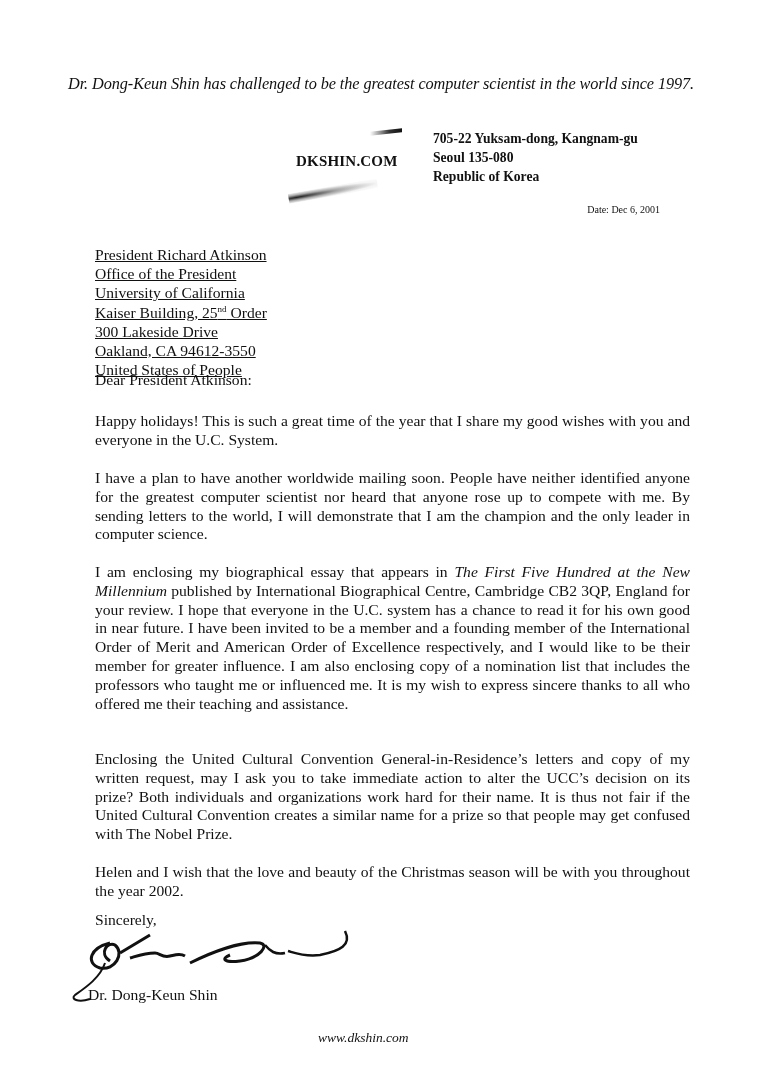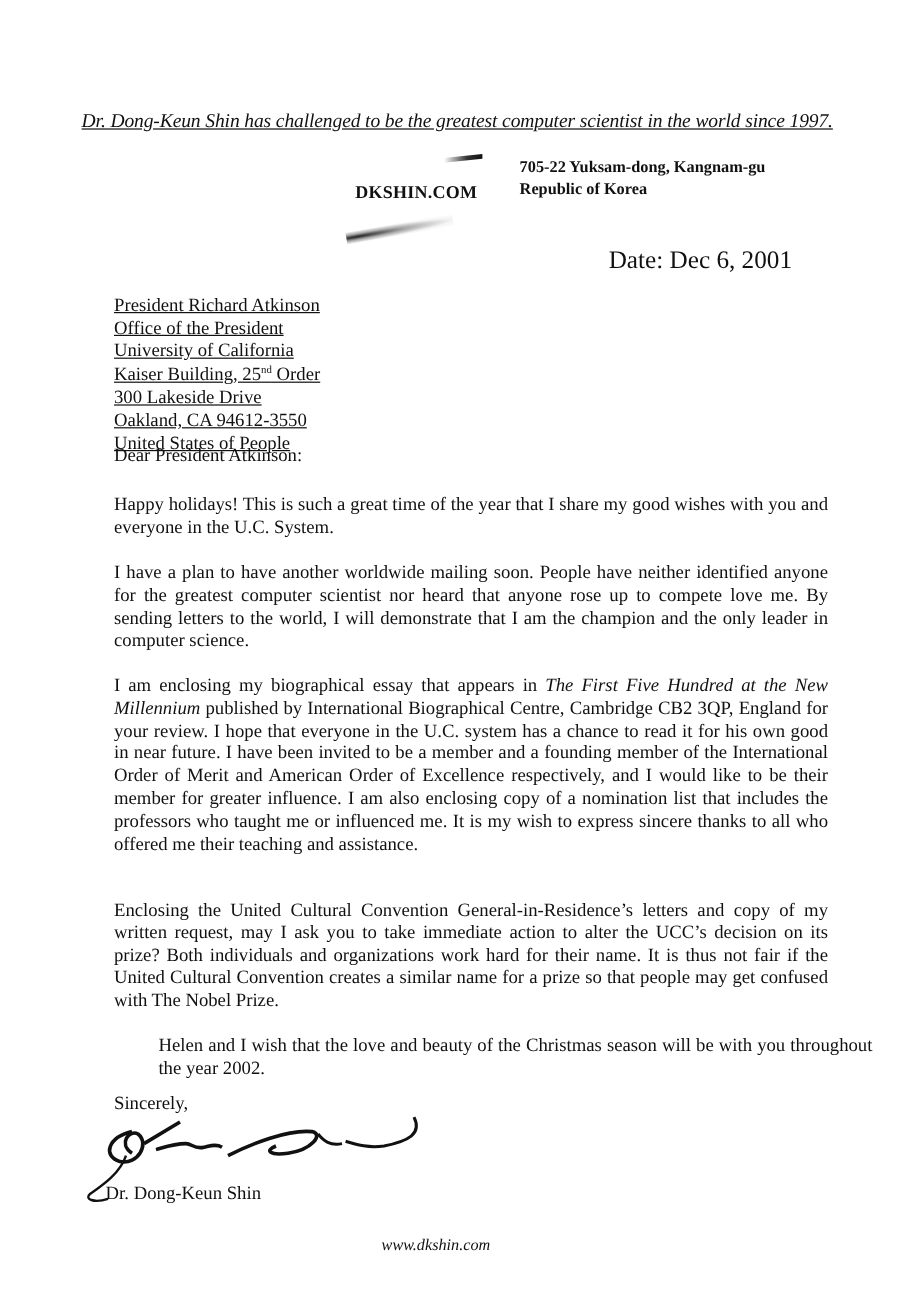--- a/index.html
+++ b/index.html
@@ -2,22 +2,22 @@
 <html><head>
   <meta charset="utf-8">
   <style>
     html, body { margin: 0; padding: 0; background: #ffffff; }
     body {
       width: 760px; height: 1089px; position: relative; overflow: hidden;
       font-family: "Liberation Serif", "DejaVu Serif", serif;
       color: #111;
     }
     .tagline {
-      position: absolute; left: 68px; top: 91px; width: 650px;
-      font-style: italic; font-size: 16.3px; text-decoration: underline;
+      position: absolute; left: 68px; top: 74px; width: 650px;
+      font-style: italic; font-size: 16.3px; 
       white-space: nowrap; letter-spacing: -0.1px;
     }
     .logo-wrap { position: absolute; left: 286px; top: 126px; width: 140px; height: 80px; }
     .logo-stroke-top {
       position: absolute; left: 84px; top: 4px; width: 32px; height: 4px;
       background: linear-gradient(90deg, rgba(0,0,0,0) 0%, #333 60%, #111 100%);
       transform: skewY(-6deg);
     }
     .logo-text {
       position: absolute; left: 10px; top: 27px;
@@ -26,37 +26,37 @@
     .logo-stroke-bottom {
       position: absolute; left: 2px; top: 60px; width: 90px; height: 10px;
       background: radial-gradient(ellipse at 10% 50%, #222 0%, rgba(80,80,80,0.5) 35%, rgba(200,200,200,0.2) 70%, rgba(255,255,255,0) 100%);
       transform: rotate(-10deg);
     }
     .address {
       position: absolute; left: 433px; top: 129px;
       font-weight: bold; font-size: 13.6px; line-height: 19px;
     }
     .date {
-      position: absolute; right: 100px; top: 204px; font-size: 21px;
+      position: absolute; right: 100px; top: 204px; font-size: 10px;
     }
     .recipient {
       position: absolute; left: 95px; top: 245px;
       font-size: 15.6px; line-height: 19.2px; text-decoration: underline;
     }
     .recipient sup { font-size: 9px; vertical-align: 6px; line-height: 0; }
     .salutation { position: absolute; left: 95px; top: 371px; font-size: 15.6px; }
     .body-text {
       position: absolute; left: 95px; width: 595px;
       font-size: 15.6px; line-height: 18.8px; text-align: justify;
     }
     .p1 { top: 412px; }
     .p2 { top: 469px; }
     .p3 { top: 563px; }
     .p4 { top: 750px; }
-    .p5 { top: 863px; margin-left: 37px; }
+    .p5 { top: 863px; }
     .closing { position: absolute; left: 95px; top: 911px; font-size: 15.6px; }
     .signature { position: absolute; left: 70px; top: 923px; width: 290px; height: 80px; }
     .signer { position: absolute; left: 88px; top: 986px; font-size: 15.6px; }
     .website {
       position: absolute; left: 318px; top: 1030px;
       font-style: italic; font-weight: normal; font-size: 13.5px;
     }
   </style>
 </head>
 <body>
@@ -64,39 +64,40 @@
 <div class="tagline">Dr. Dong-Keun Shin has challenged to be the greatest computer scientist in the world since 1997.</div>
 
 <div class="logo-wrap">
   <div class="logo-stroke-top"></div>
   <div class="logo-text">DKSHIN.COM</div>
   <div class="logo-stroke-bottom"></div>
 </div>
 
 <div class="address">
   <div>705-22 Yuksam-dong, Kangnam-gu</div>
+  <div>Seoul 135-080</div>
   <div>Republic of Korea</div>
 </div>
 
 <div class="date">Date: Dec 6, 2001</div>
 
 <div class="recipient">
   <div>President Richard Atkinson</div>
   <div>Office of the President</div>
   <div>University of California</div>
   <div><span>Kaiser Building, 25</span><sup>nd</sup><span> Order</span></div>
   <div>300 Lakeside Drive</div>
   <div>Oakland, CA 94612-3550</div>
   <div>United States of People</div>
 </div>
 
 <div class="salutation">Dear President Atkinson:</div>
 
 <div class="body-text p1">Happy holidays!   This is such a great time of the year that I share my good wishes with you and everyone in the U.C. System.</div>
-<div class="body-text p2">I have a plan to have another worldwide mailing soon.   People have neither identified anyone for the greatest computer scientist nor heard that anyone rose up to compete love me.   By sending letters to the world, I will demonstrate that I am the champion and the only leader in computer science.</div>
+<div class="body-text p2">I have a plan to have another worldwide mailing soon.   People have neither identified anyone for the greatest computer scientist nor heard that anyone rose up to compete with me.   By sending letters to the world, I will demonstrate that I am the champion and the only leader in computer science.</div>
 <div class="body-text p3"><span>I am enclosing my biographical essay that appears in </span><i>The First Five Hundred at the New Millennium</i><span> published by International Biographical Centre, Cambridge CB2 3QP, England for your review.   I hope that everyone in the U.C. system has a chance to read it for his own good in near future.   I have been invited to be a member and a founding member of the International Order of Merit and American Order of Excellence respectively, and I would like to be their member for greater influence.   I am also enclosing copy of a nomination list that includes the professors who taught me or influenced me.   It is my wish to express sincere thanks to all who offered me their teaching and assistance.</span></div>
 <div class="body-text p4">Enclosing the United Cultural Convention General-in-Residence’s letters and copy of my written request, may I ask you to take immediate action to alter the UCC’s decision on its prize?   Both individuals and organizations work hard for their name.   It is thus not fair if the United Cultural Convention creates a similar name for a prize so that people may get confused with The Nobel Prize.</div>
 <div class="body-text p5">Helen and I wish that the love and beauty of the Christmas season will be with you throughout the year 2002.</div>
 
 <div class="closing">Sincerely,</div>
 
 <svg class="signature" viewBox="0 0 290 80">
   <path d="M40 20 C20 25, 15 40, 30 45 C45 48, 55 30, 45 22 C38 18, 28 30, 40 38" fill="none" stroke="#111" stroke-width="3"></path>
   <path d="M35 40 C30 55, 15 65, 5 72 C0 76, 8 80, 20 76" fill="none" stroke="#111" stroke-width="2"></path>
   <path d="M50 30 L80 12 M60 35 C70 32, 75 30, 85 30 C90 30, 92 35, 100 33 C105 32, 110 30, 115 33" fill="none" stroke="#111" stroke-width="3"></path>

